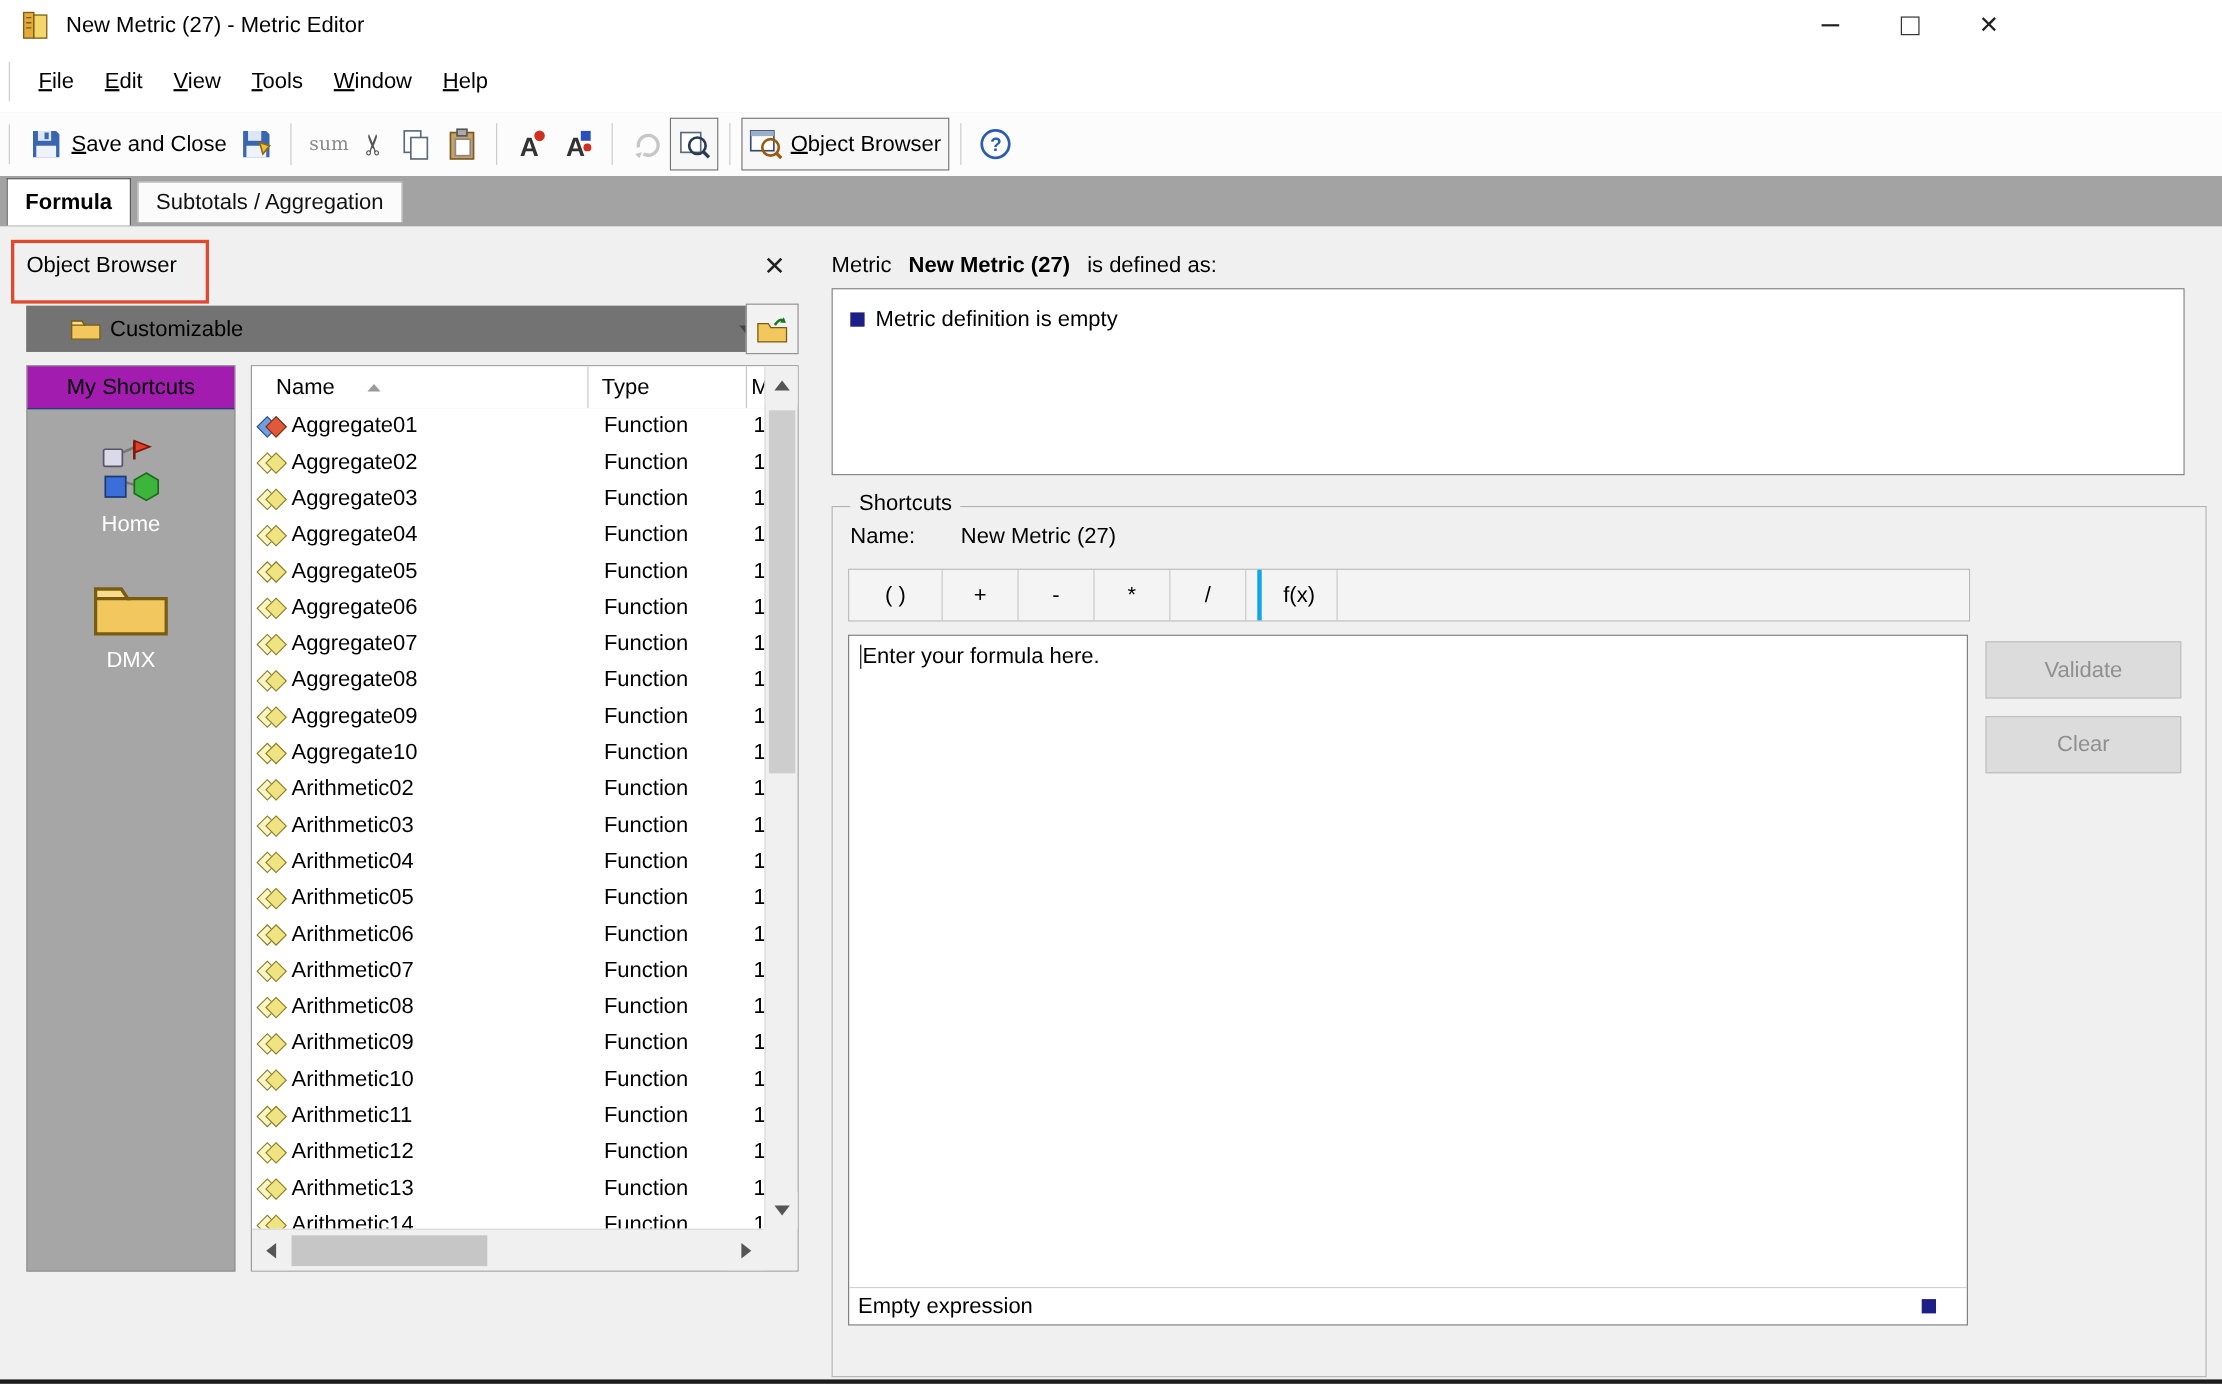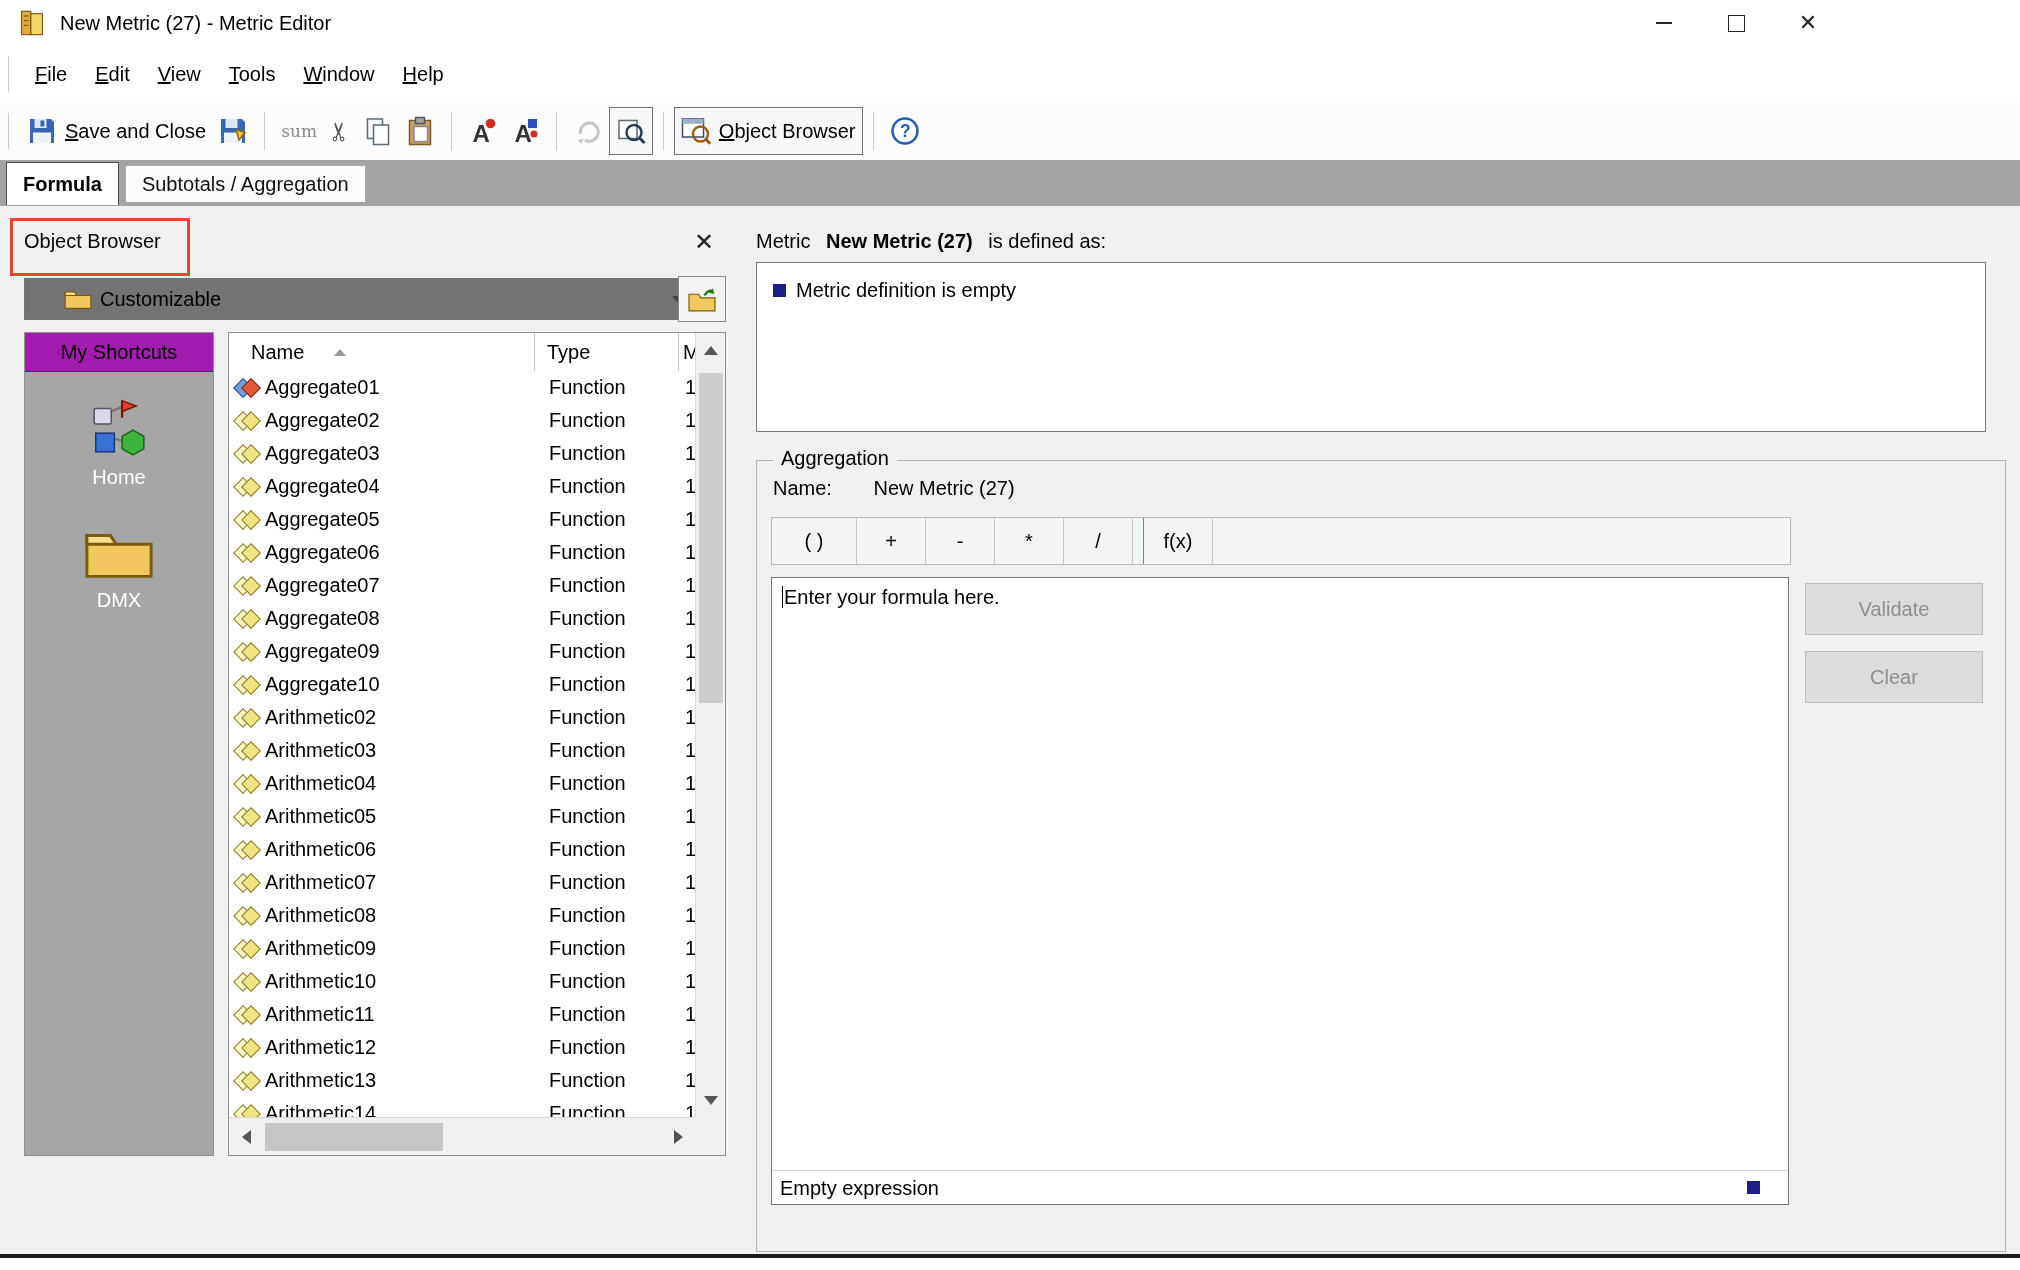--- a/index.html
+++ b/index.html
@@ -114,21 +114,21 @@
   .navy-sq{display:inline-block;width:13px;height:13px;background:#1b1f86;margin-right:10px;flex:0 0 13px;}
 
   .groupbox{position:absolute;left:756px;top:254px;width:1250px;height:792px;border:1px solid #b2b2b2;box-sizing:border-box;}
   .group-label{position:absolute;left:16px;top:-14px;background:#f0f0f0;padding:0 8px;}
   .def-name-line{position:absolute;left:16px;top:16px;}
   .def-name-line .val{margin-left:36px;}
 
   .op-strip{position:absolute;left:14px;top:56px;width:1020px;height:48px;border:1px solid #b8b8b8;background:#f4f4f4;box-sizing:border-box;display:flex;align-items:stretch;}
   .op-btn{min-width:48px;padding:0 10px;display:flex;align-items:center;justify-content:center;border-right:1px solid #c6c6c6;cursor:default;}
   .op-gap{width:10px;}
-  .op-fx{border-left:1px solid #0ea5e9;text-align:center;}
+  .op-fx{border-left:4px solid #0ea5e9;text-align:center;}
 
   .formula-wrap{position:absolute;left:14px;top:116px;width:1018px;height:628px;background:#fff;border:1px solid #767676;box-sizing:border-box;}
   .formula-text{position:absolute;left:0;top:0;right:0;height:590px;padding:8px 10px;box-sizing:border-box;outline:none;white-space:pre-wrap;}
   .caret{display:inline-block;width:1px;height:22px;background:#000;vertical-align:text-bottom;margin-right:1px;}
   .status-row{position:absolute;left:0;top:592px;width:100%;height:34px;line-height:34px;border-top:1px solid #d0d0d0;box-sizing:border-box;padding-left:8px;}
   .status-sq{position:absolute;right:28px;top:10px;width:13px;height:13px;background:#1b1f86;}
 
   .action-btn{position:absolute;left:1048px;width:176px;height:50px;background:#dcdcdc;border:1px solid #bcbcbc;color:#8f8f8f;display:flex;align-items:center;justify-content:center;cursor:default;}
   .btn-validate{top:122px;}
   .btn-clear{top:190px;}
@@ -523,21 +523,21 @@
     </div>
 
     <div class="empty-box">
       <div class="inner">
         <span class="navy-sq"></span>
         <span>Metric definition is empty</span>
       </div>
     </div>
 
     <div class="groupbox">
-      <div class="group-label">Aggregation</div>
+      <div class="group-label">Shortcuts</div>
 
       <div class="def-name-line">
         <span>Name:</span>
         <span class="val">New Metric (27)</span>
       </div>
 
       <div class="op-strip">
         <div class="op-btn" style="min-width:64px">( )</div>
         <div class="op-btn">+</div>
         <div class="op-btn">-</div>

